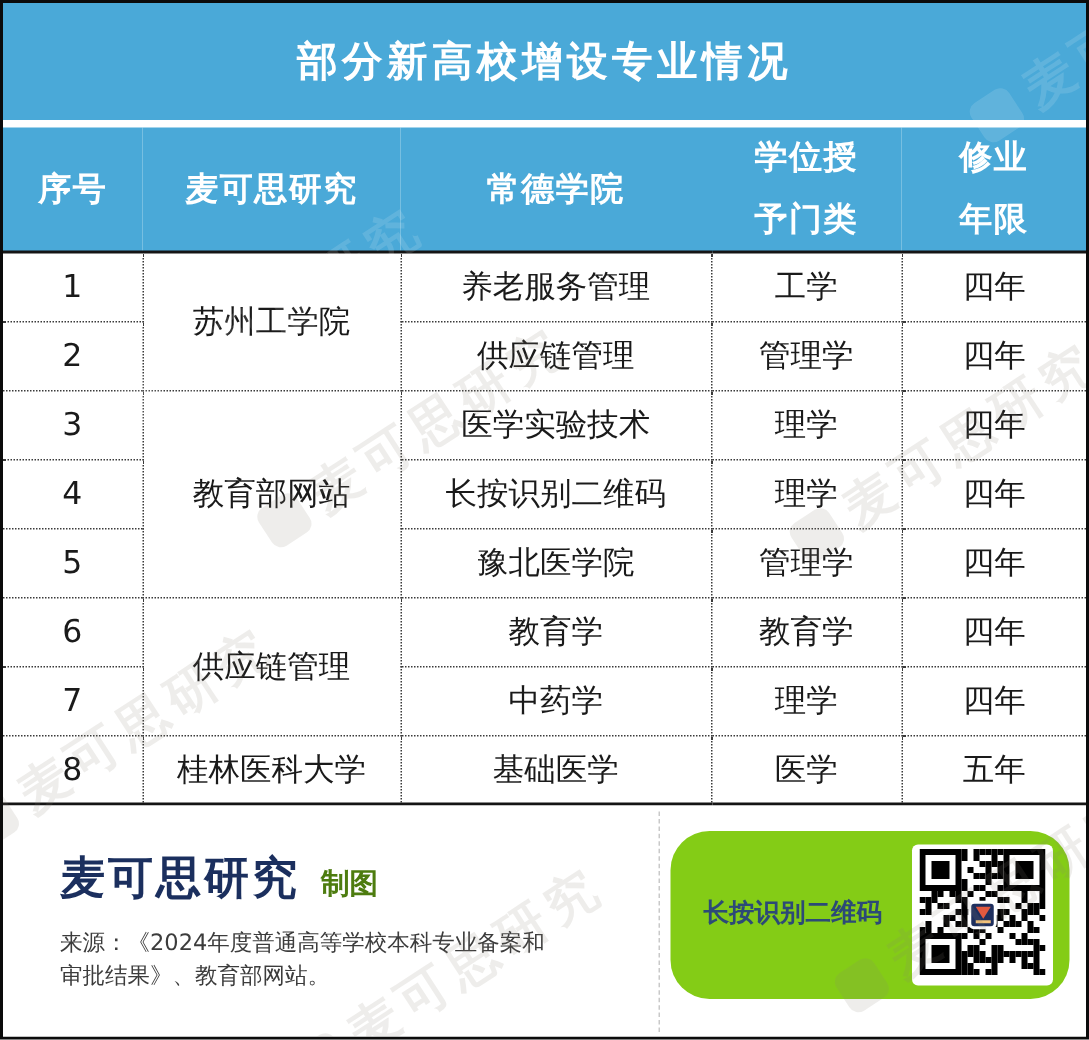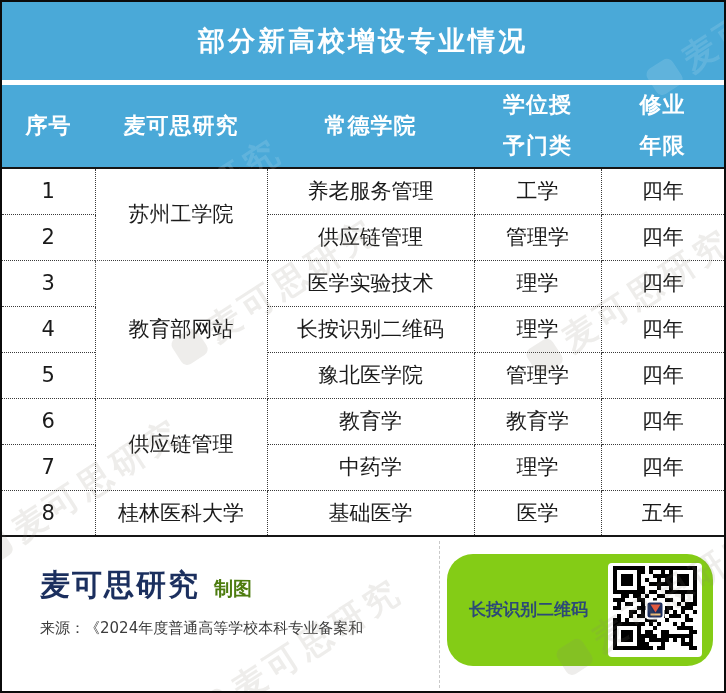--- a/index.html
+++ b/index.html
@@ -173,20 +173,21 @@
   </table>
 
   <div class="footer">
     <div class="footer-left">
       <div class="brand-row">
         <span class="brand">麦可思研究</span>
         <span class="brand-note">制图</span>
       </div>
       <div class="source">
         <div>来源：《2024年度普通高等学校本科专业备案和</div>
+        <div>审批结果》、教育部网站。</div>
       </div>
     </div>
     <div class="footer-divider"></div>
     <div class="qr-card">
       <div class="qr-texts">
         <div>长按识别二维码</div>
       </div>
       <div class="qr-box">
         <div class="qr-modules"><svg width="84" height="84" xmlns="http://www.w3.org/2000/svg">
               <rect x="28" y="0" width="4" height="4" fill="#000"></rect>

